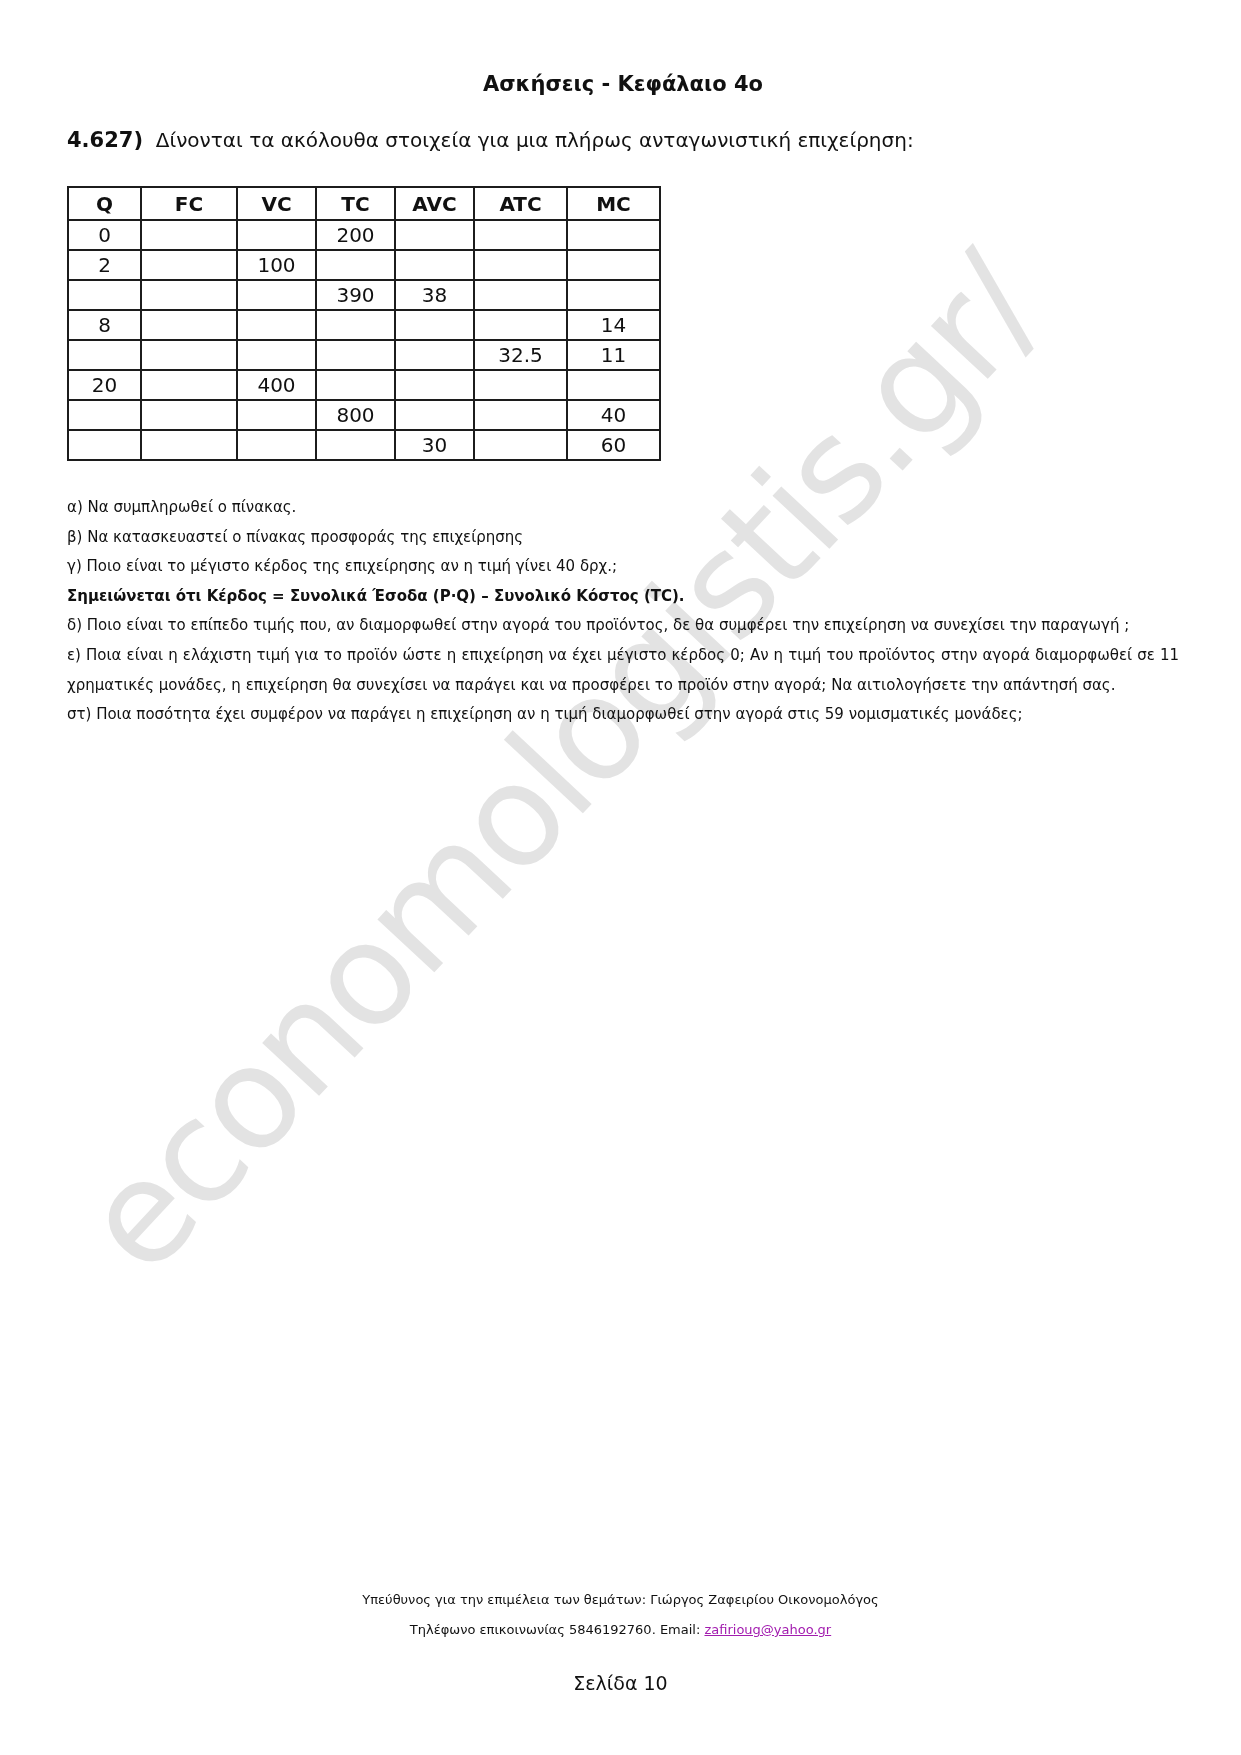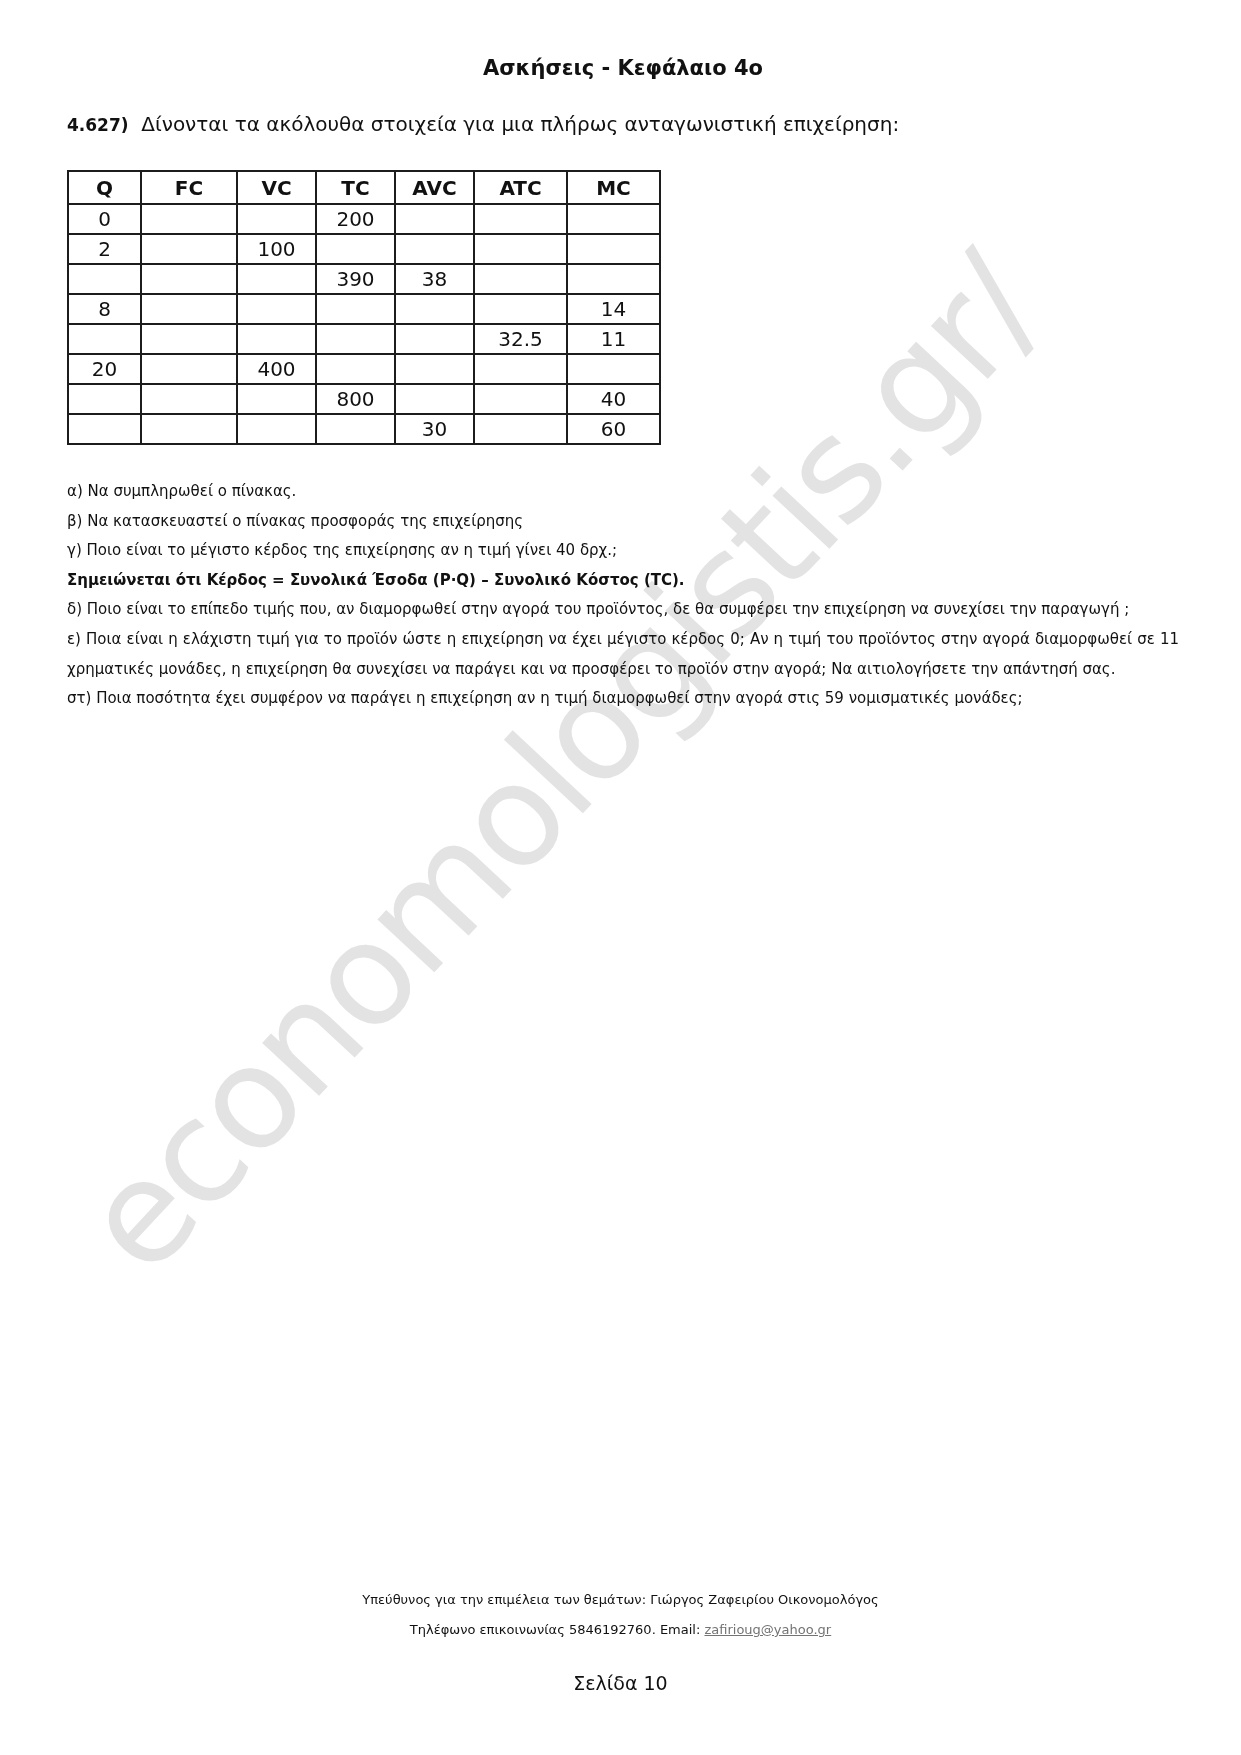--- a/index.html
+++ b/index.html
@@ -25,28 +25,28 @@
   }
   .content {
     position: relative;
     z-index: 1;
     padding: 0 62px 0 67px;
   }
   .doc-title {
     text-align: center;
     font-weight: bold;
     font-size: 21px;
-    padding-top: 56px;
+    padding-top: 72px;
     margin: 0;
   }
   .exercise-intro {
     margin: 32px 0 0 0;
     font-size: 20px;
   }
-  .exercise-number { font-weight: bold; font-size: 17px; }
+  .exercise-number { font-weight: bold; font-size: 21px; }
   table.cost-table {
     border-collapse: collapse;
     margin-top: 34px;
   }
   table.cost-table th, table.cost-table td {
     border: 2px solid #1c1c1c;
     text-align: center;
     font-size: 20px;
     padding: 0;
   }
@@ -66,21 +66,21 @@
   .footer {
     position: absolute;
     left: 0; right: 0;
     top: 1585px;
     text-align: center;
     font-size: 13px;
     z-index: 1;
   }
   .footer .line { line-height: 30px; }
   .email-link {
-    color: #737373;
+    color: #a21caf;
     text-decoration: underline;
     cursor: pointer;
   }
   .page-number {
     position: absolute;
     left: 0; right: 0;
     top: 1672px;
     text-align: center;
     font-size: 19px;
     z-index: 1;

